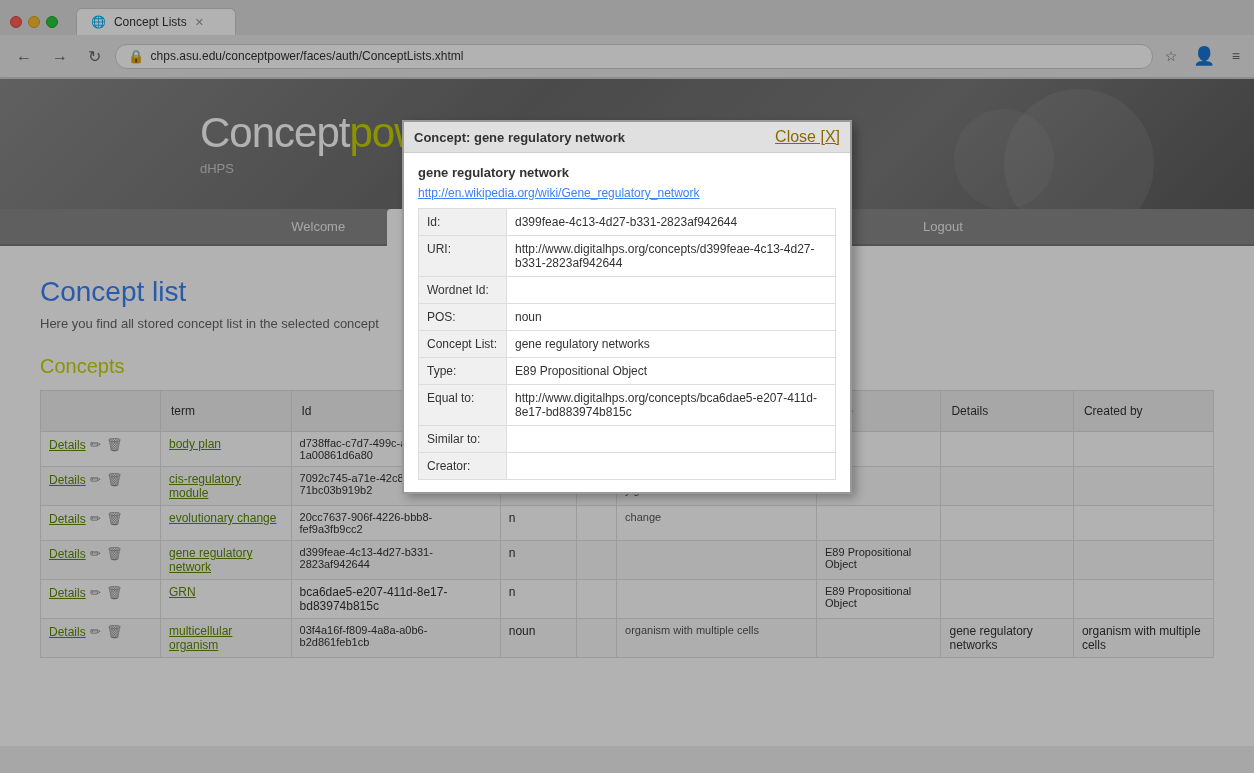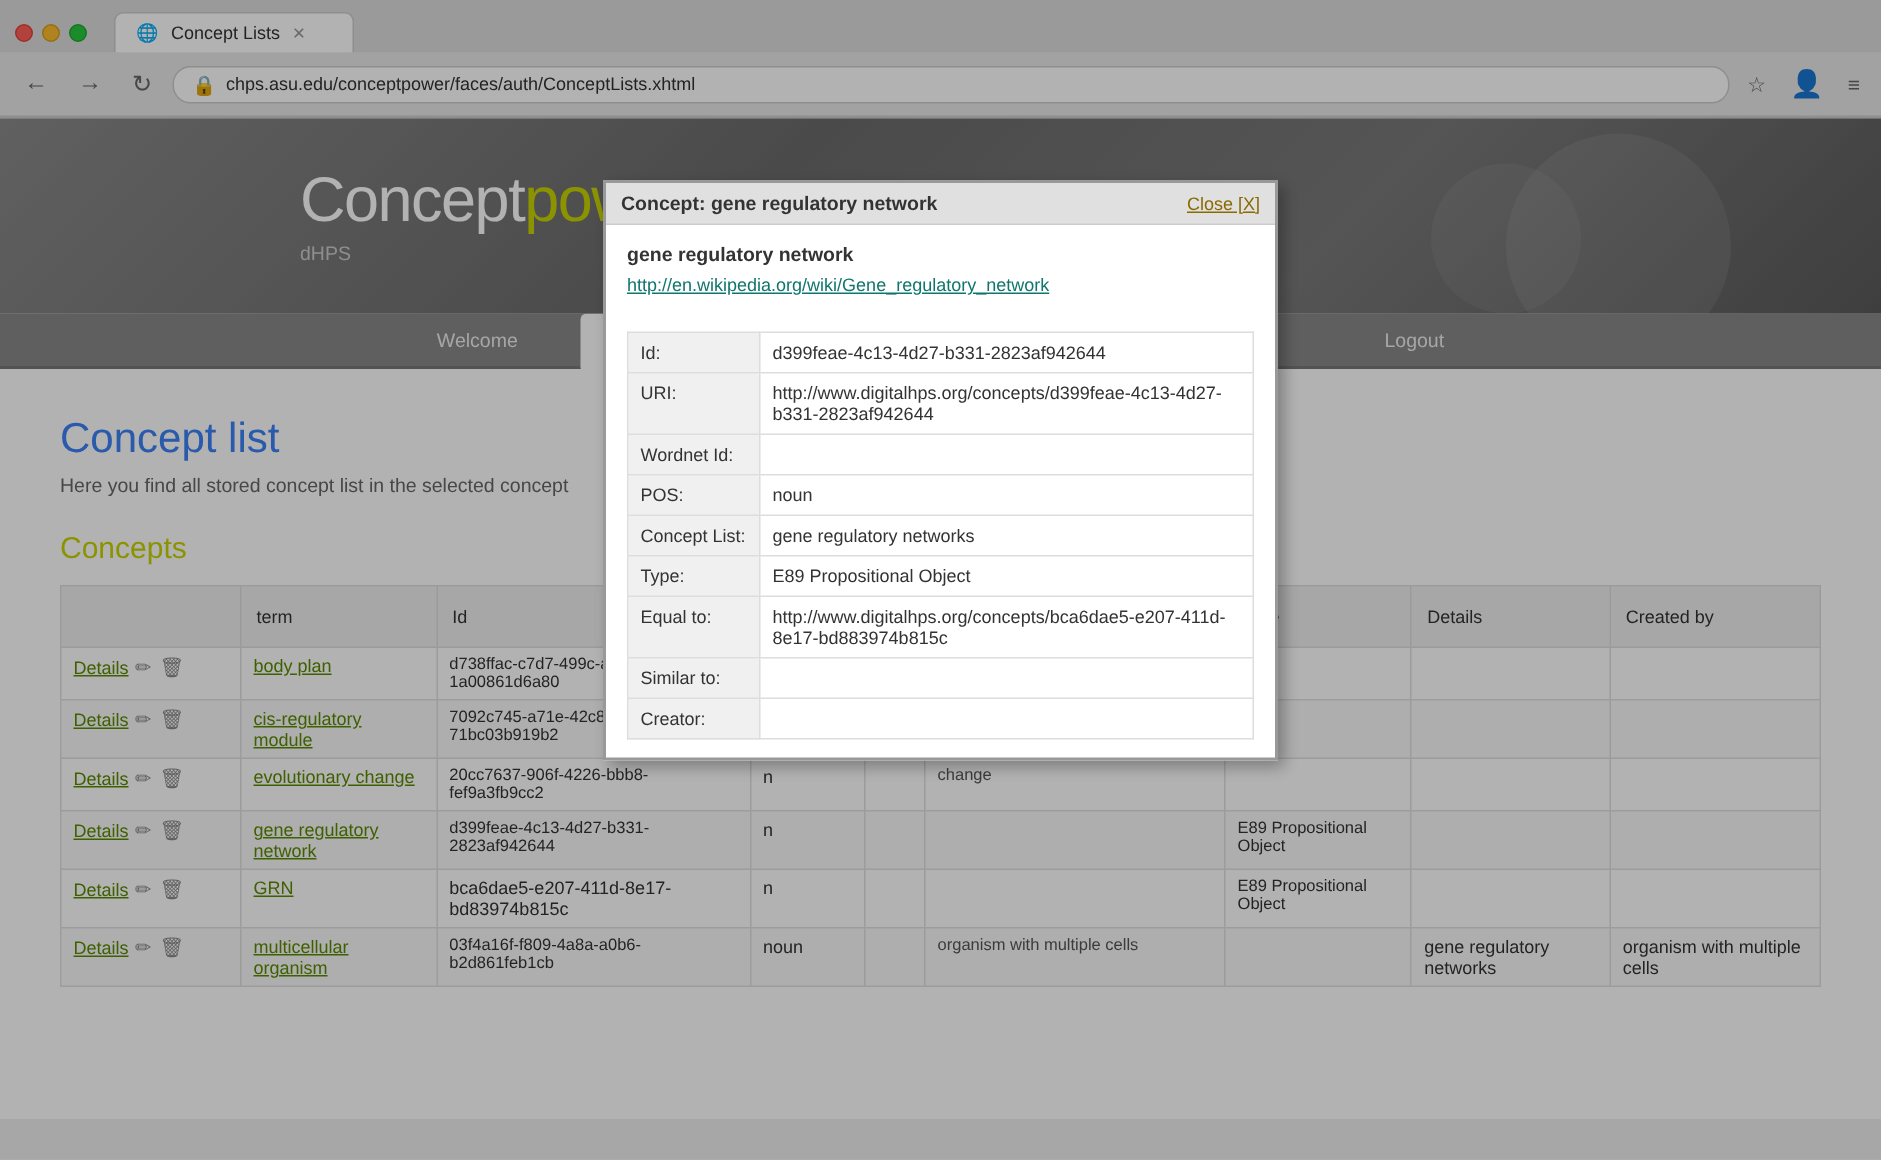--- a/index.html
+++ b/index.html
@@ -50,24 +50,24 @@
     .link-style { color: #5a8a00; text-decoration: underline; cursor: pointer; }
     .action-icon { color: #888; cursor: pointer; font-size: 13px; margin: 0 1px; }
     .action-icon.edit { color: #888; }
     .action-icon.delete { color: #888; }
 
     
     .modal-overlay { position: fixed; top: 0; left: 0; right: 0; bottom: 0; background: rgba(0,0,0,0.3); z-index: 100; display: flex; align-items: flex-start; justify-content: center; padding-top: 120px; }
     .modal { background: white; border: 2px solid #999; width: 450px; max-height: 400px; box-shadow: 4px 4px 10px rgba(0,0,0,0.3); overflow: hidden; display: flex; flex-direction: column; }
     .modal-header { background: #e0e0e0; padding: 6px 10px; display: flex; justify-content: space-between; align-items: center; border-bottom: 1px solid #ccc; }
     .modal-title { font-weight: bold; font-size: 13px; color: #333; }
-    .modal-close { color: #8a6a00; font-size: 12px; cursor: pointer; text-decoration: underline; }
+    .modal-close { color: #8a6a00; font-size: 16px; cursor: pointer; text-decoration: underline; }
     .modal-body { padding: 12px 14px; overflow-y: auto; flex: 1; }
     .modal-concept-name { font-weight: bold; font-size: 13px; margin-bottom: 6px; color: #333; }
-    .modal-url { color: #0f766e; font-size: 12px; margin-bottom: 24px; text-decoration: underline; cursor: pointer; }
+    .modal-url { color: #3b82f6; font-size: 12px; margin-bottom: 8px; text-decoration: underline; cursor: pointer; }
     .modal-detail-table { width: 100%; border-collapse: collapse; font-size: 12px; }
     .modal-detail-table tr { border-bottom: 1px solid #eee; }
     .modal-detail-table td { padding: 6px 8px; vertical-align: top; }
     .modal-detail-table td:first-child { background: #f0f0f0; font-weight: normal; color: #333; width: 88px; border: 1px solid #ddd; }
     .modal-detail-table td:last-child { background: white; color: #333; border: 1px solid #ddd; }
   </style>
 </head>
 <body>
 
 <div class="browser-chrome">

